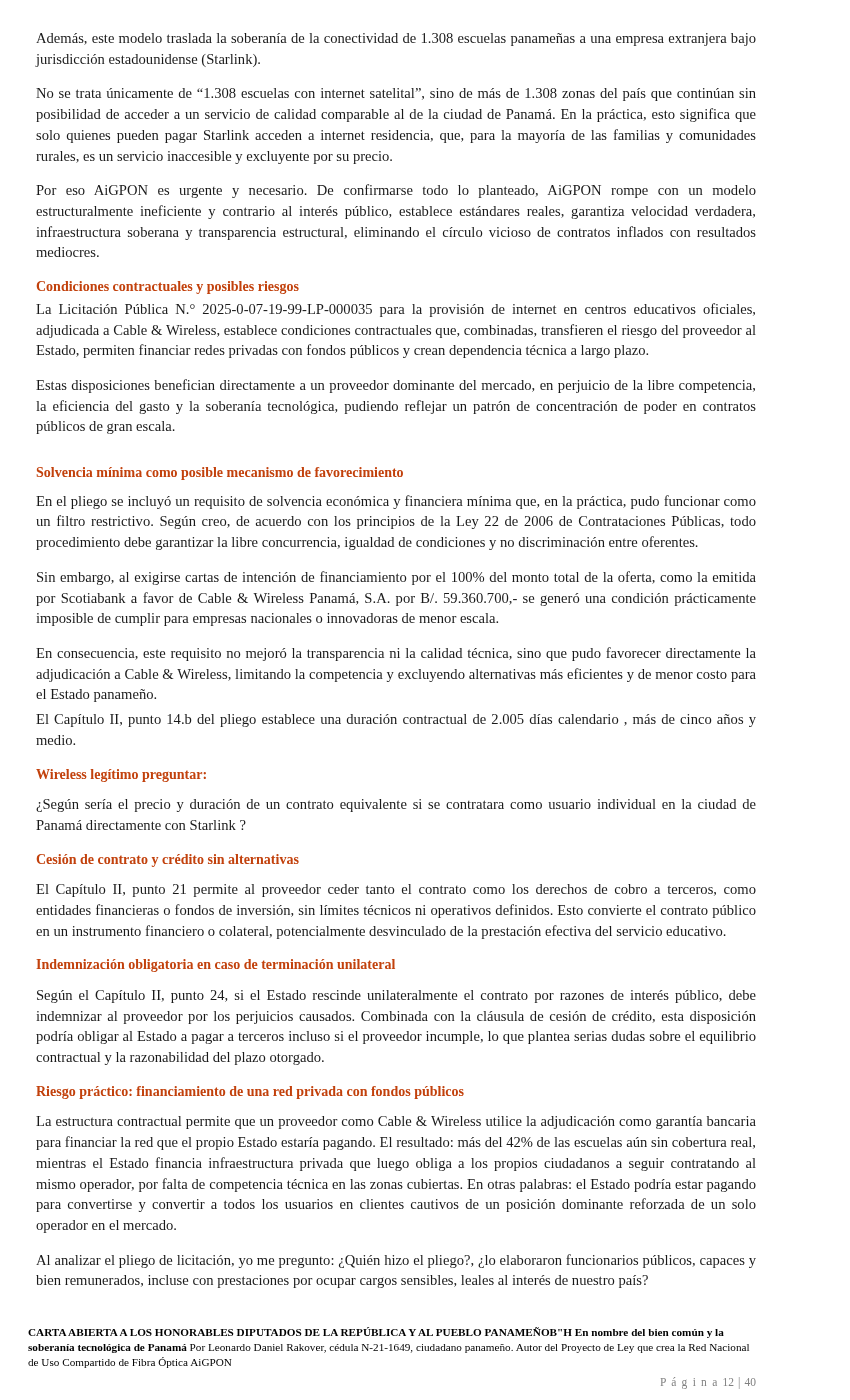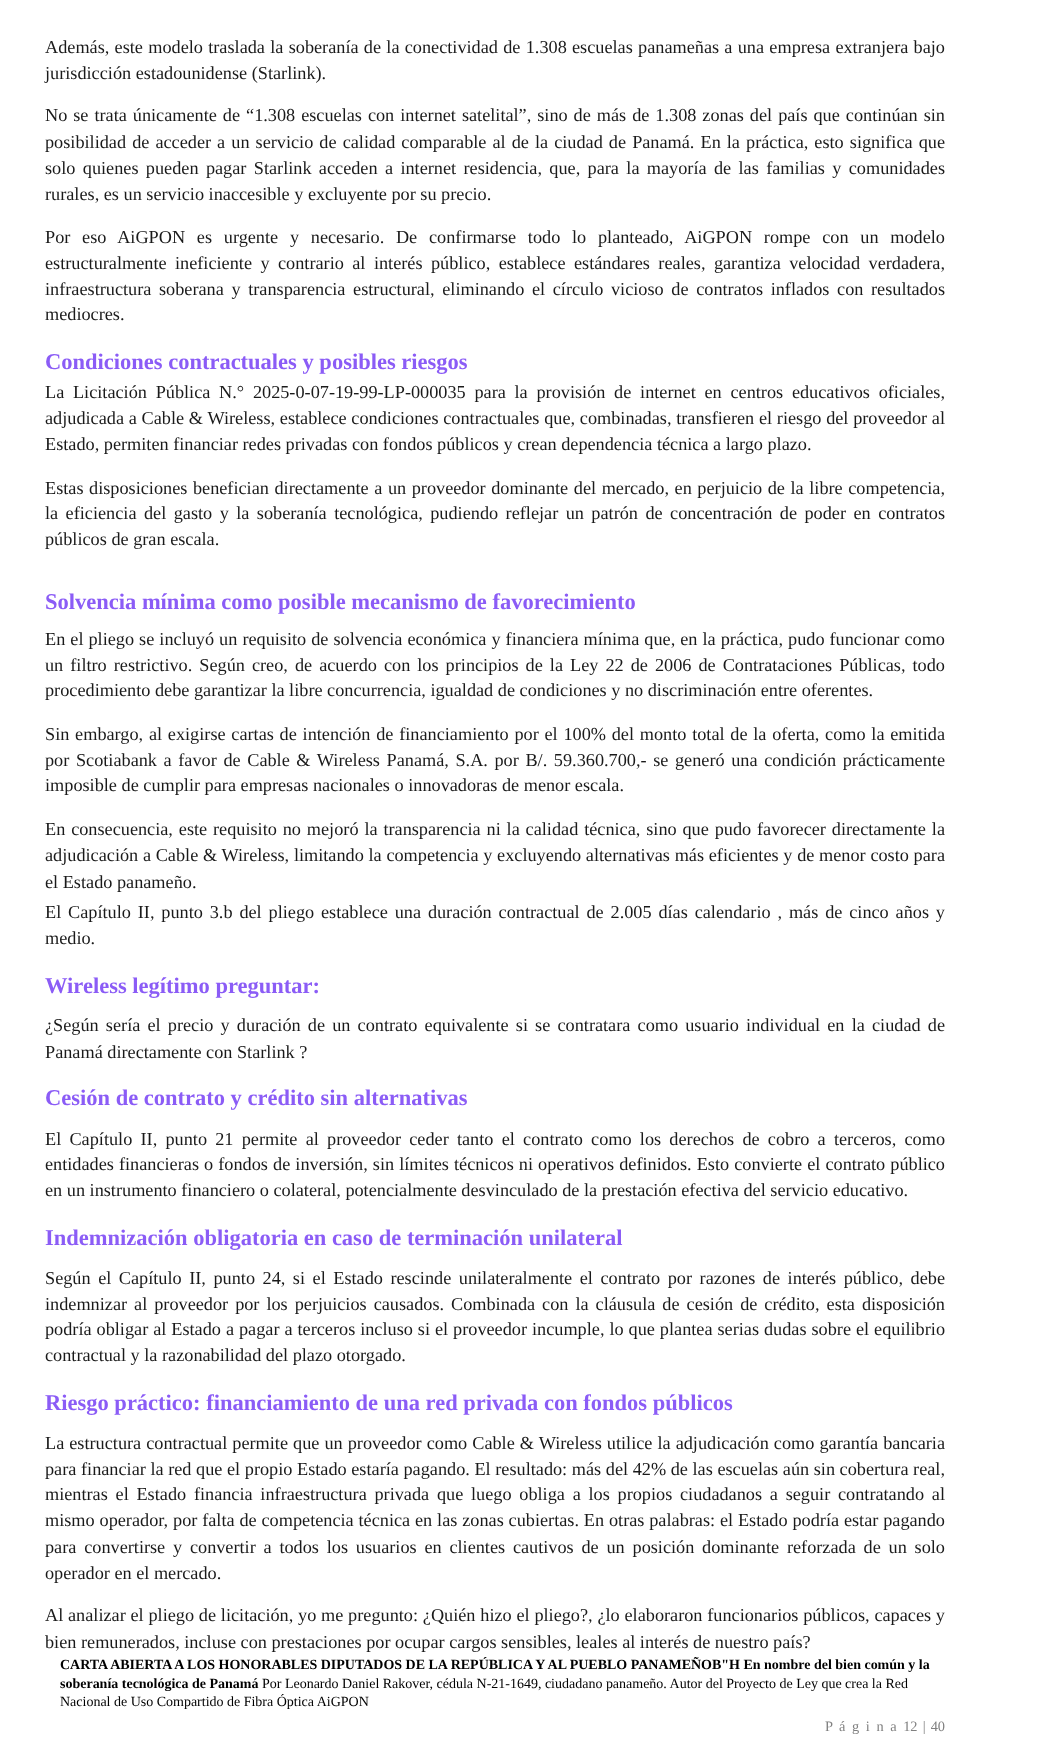--- a/index.html
+++ b/index.html
@@ -27,39 +27,39 @@
     line-height: 1.42;
     text-align: justify;
     margin: 0 0 14px 0;
     color: #1a1a1a;
   }
   .body-text.tight {
     margin-bottom: 4px;
   }
   .heading {
     font-family: "Liberation Serif", serif;
-    font-size: 18px;
+    font-size: 14px;
     font-weight: bold;
     line-height: 1.4;
     margin: 0 0 2px 0;
-    color: #8b5cf6;
+    color: #c2410c;
     text-align: left;
   }
   .heading.spaced {
     margin-top: 14px;
     margin-bottom: 10px;
   }
   .heading.spaced-sm {
     margin-top: 26px;
     margin-bottom: 8px;
   }
 
   .footer {
     position: absolute;
-    left: 48px;
+    left: 28px;
     right: 36px;
     bottom: 12px;
   }
   .footer-text {
     font-family: "Liberation Serif", serif;
     font-size: 11.2px;
     line-height: 1.35;
     color: #000000;
     text-align: left;
   }
@@ -92,21 +92,21 @@
 
   <h2 class="heading">Condiciones contractuales y posibles riesgos</h2>
   <p class="body-text">La Licitación Pública N.° 2025-0-07-19-99-LP-000035 para la provisión de internet en centros educativos oficiales, adjudicada a Cable &amp; Wireless, establece condiciones contractuales que, combinadas, transfieren el riesgo del proveedor al Estado, permiten financiar redes privadas con fondos públicos y crean dependencia técnica a largo plazo.</p>
   <p class="body-text tight">Estas disposiciones benefician directamente a un proveedor dominante del mercado, en perjuicio de la libre competencia, la eficiencia del gasto y la soberanía tecnológica, pudiendo reflejar un patrón de concentración de poder en contratos públicos de gran escala.</p>
 
   <h2 class="heading spaced-sm">Solvencia mínima como posible mecanismo de favorecimiento</h2>
   <p class="body-text">En el pliego se incluyó un requisito de solvencia económica y financiera mínima que, en la práctica, pudo funcionar como un filtro restrictivo. Según creo, de acuerdo con los principios de la Ley 22 de 2006 de Contrataciones Públicas, todo procedimiento debe garantizar la libre concurrencia, igualdad de condiciones y no discriminación entre oferentes.</p>
   <p class="body-text">Sin embargo, al exigirse cartas de intención de financiamiento por el 100% del monto total de la oferta, como la emitida por Scotiabank a favor de Cable &amp; Wireless Panamá, S.A. por B/. 59.360.700,- se generó una condición prácticamente imposible de cumplir para empresas nacionales o innovadoras de menor escala.</p>
   <p class="body-text tight">En consecuencia, este requisito no mejoró la transparencia ni la calidad técnica, sino que pudo favorecer directamente la adjudicación a Cable &amp; Wireless, limitando la competencia y excluyendo alternativas más eficientes y de menor costo para el Estado panameño.</p>
 
-  <p class="body-text">El Capítulo II, punto 3.b del pliego establece una duración contractual de 2.005 días calendario , más de cinco años y medio.</p>
+  <p class="body-text">El Capítulo II, punto 14.b del pliego establece una duración contractual de 2.005 días calendario , más de cinco años y medio.</p>
 
   <h2 class="heading spaced">Wireless legítimo preguntar:</h2>
   <p class="body-text">¿Según sería el precio y duración de un contrato equivalente si se contratara como usuario individual en la ciudad de Panamá directamente  con Starlink ?</p>
 
   <h2 class="heading spaced">Cesión de contrato y crédito sin alternativas</h2>
   <p class="body-text">El Capítulo II, punto 21 permite al proveedor ceder tanto el contrato como los derechos de cobro a terceros, como entidades financieras o fondos de inversión, sin límites técnicos ni operativos definidos. Esto convierte el contrato público en un instrumento financiero o colateral, potencialmente desvinculado de la prestación efectiva del servicio educativo.</p>
 
   <h2 class="heading spaced">Indemnización obligatoria en caso de terminación unilateral</h2>
   <p class="body-text">Según el Capítulo II, punto 24, si el Estado rescinde unilateralmente el contrato por razones de interés público, debe indemnizar al proveedor por los perjuicios causados. Combinada con la cláusula de cesión de crédito, esta disposición podría obligar al Estado a pagar a terceros incluso si el proveedor incumple, lo que plantea serias dudas sobre el equilibrio contractual y la razonabilidad del plazo otorgado.</p>
 

